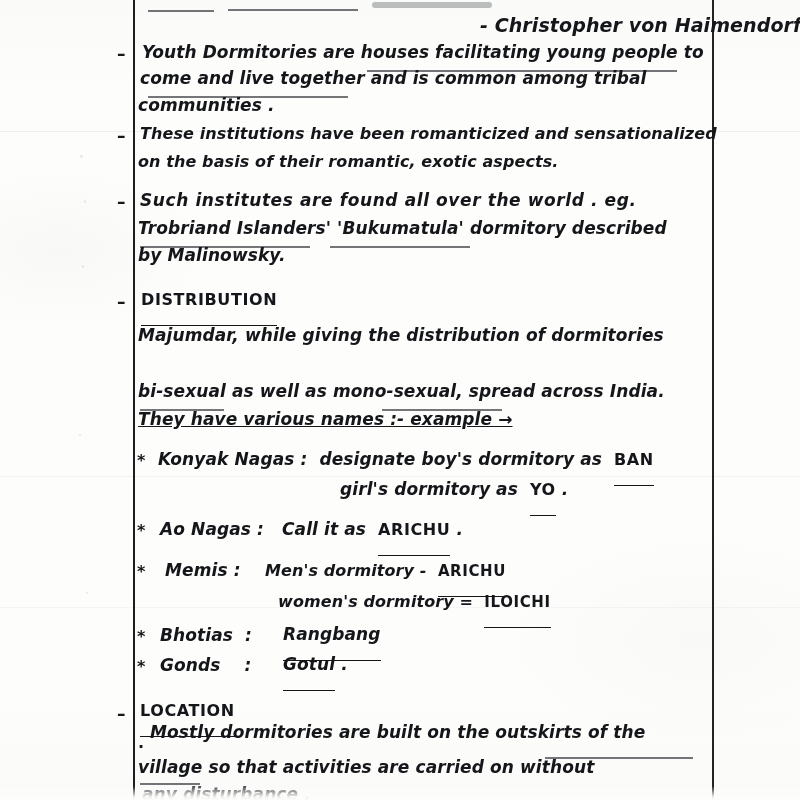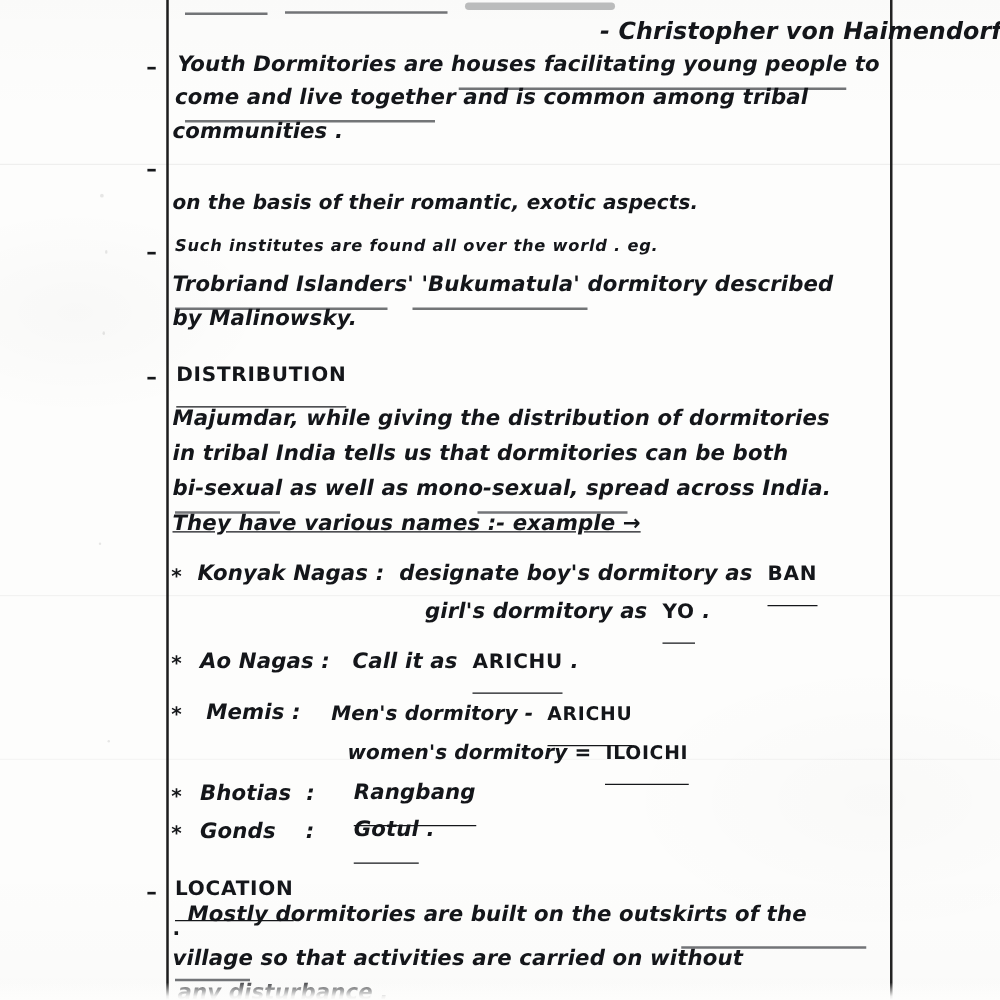--- a/index.html
+++ b/index.html
@@ -119,49 +119,49 @@
     <div class="ln" style="left:140px;top:68px;font-size:17px;">
       <span>come and live together and is common among tribal</span>
     </div>
     <div class="frag" style="left:148px;top:96px;width:200px;height:1.6px;"></div>
 
     <div class="ln" style="left:138px;top:95px;font-size:17px;">
       <span>communities .</span>
     </div>
 
     <div class="dash" style="left:117px;top:126px;font-size:17px;">–</div>
+    <div class="ln" style="left:140px;top:124px;font-size:16px;">
+      <span>These institutions have been romanticized and sensationalized</span>
+    </div>
     <div class="ln" style="left:138px;top:152px;font-size:16px;">
       <span>on the basis of their romantic, exotic aspects.</span>
     </div>
 
     <div class="dash" style="left:117px;top:192px;font-size:17px;">–</div>
-    <div class="ln" style="left:140px;top:190px;font-size:13px;letter-spacing:.6px;">
+    <div class="ln" style="left:140px;top:190px;font-size:17px;letter-spacing:.6px;">
       <span>Such institutes are found all over the world . eg.</span>
     </div>
 
     <div class="ln" style="left:138px;top:218px;font-size:17px;">
       <span>Trobriand Islanders' 'Bukumatula' dormitory described</span>
     </div>
     <div class="frag" style="left:140px;top:246px;width:170px;height:1.6px;"></div>
     <div class="frag" style="left:330px;top:246px;width:140px;height:1.6px;"></div>
 
     <div class="ln" style="left:138px;top:245px;font-size:17px;">
       <span>by Malinowsky.</span>
     </div>
 
     <div class="dash" style="left:117px;top:292px;font-size:17px;">–</div>
     <div class="ln caps" style="left:141px;top:290px;font-size:16px;">
       <span class="u">DISTRIBUTION</span>
     </div>
 
     <div class="ln" style="left:138px;top:325px;font-size:17px;">
       <span>Majumdar, while giving the distribution of dormitories</span>
-    </div>
-    <div class="ln" style="left:138px;top:353px;font-size:17px;">
-      <span>in tribal India tells us that dormitories can be both</span>
     </div>
 
     <div class="ln" style="left:138px;top:381px;font-size:17px;">
       <span>bi-sexual as well as mono-sexual, spread across India.</span>
     </div>
     <div class="frag" style="left:140px;top:409px;width:84px;height:1.6px;"></div>
     <div class="frag" style="left:382px;top:409px;width:120px;height:1.6px;"></div>
 
     <div class="ln" style="left:138px;top:409px;font-size:17px;text-decoration:underline;">
       <span>They have various names :-    example →</span>

